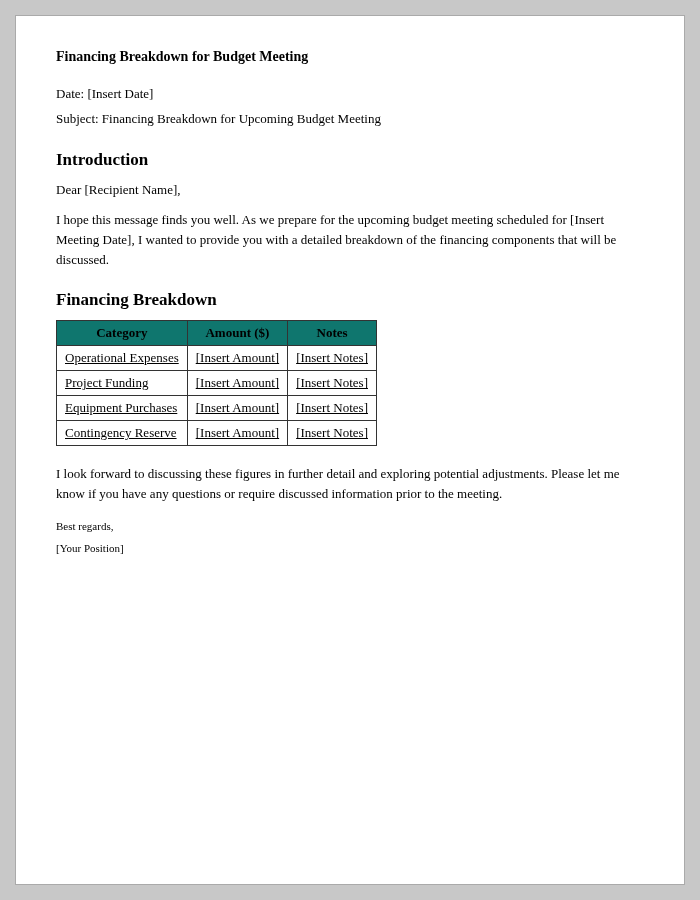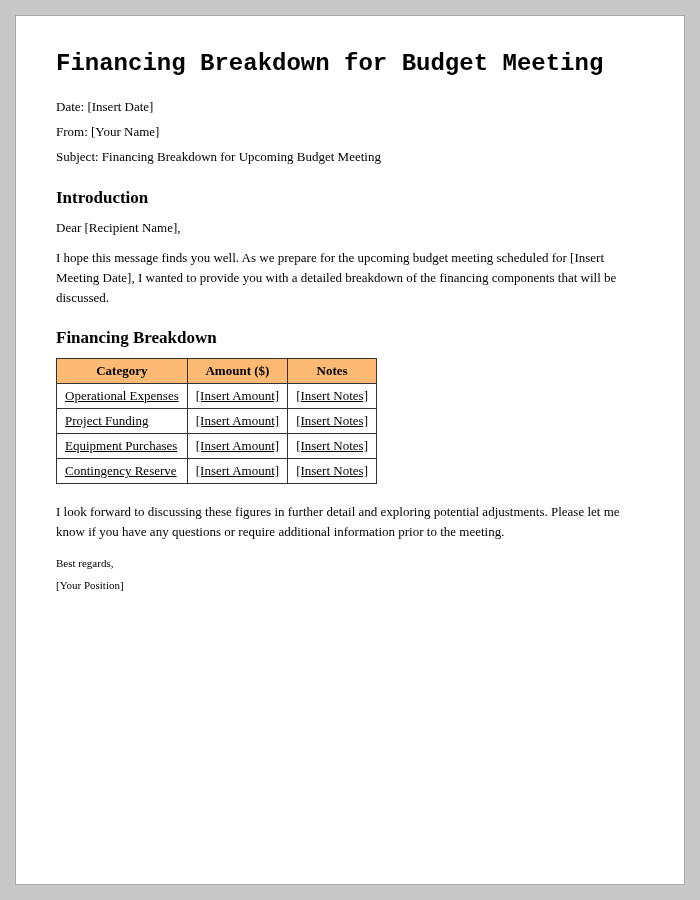--- a/index.html
+++ b/index.html
@@ -20,23 +20,23 @@
     .page-container {
       width: 670px;
       min-height: 870px;
       background: #ffffff;
       border: 1px solid #aaaaaa;
       padding: 32px 40px 36px 40px;
       position: relative;
     }
 
     .doc-title {
-      font-size: 24px;
+      font-size: 14px;
       font-weight: bold;
-      font-family: Liberation Mono, monospace;
+      font-family: Liberation Serif, serif;
       margin-bottom: 18px;
       line-height: 1.3;
     }
 
     .meta-block {
       margin-bottom: 4px;
       font-size: 13px;
       line-height: 1.6;
     }
 
@@ -64,21 +64,21 @@
     .financing-table th,
     .financing-table td {
       border: 1px solid #333333;
       padding: 4px 8px;
       text-align: left;
     }
 
     .financing-table th {
       font-weight: bold;
       text-align: center;
-      background: #fdba74;
+      background: #0f766e;
     }
 
     .financing-table td {
       white-space: nowrap;
       text-decoration: underline;
     }
 
     .signature-block {
       margin-top: 10px;
       font-size: 11px;
@@ -86,21 +86,20 @@
     }
   </style>
 </head>
 <body>
 
 <div class="page-container">
 
   <h1 class="doc-title">Financing Breakdown for Budget Meeting</h1>
 
   <p class="meta-block">Date: [Insert Date]</p>
-  <p class="meta-block">From: [Your Name]</p>
   <p class="meta-block">Subject: Financing Breakdown for Upcoming Budget Meeting</p>
 
   <h2 class="section-heading">Introduction</h2>
 
   <p class="body-text">Dear [Recipient Name],</p>
   <p class="body-text">I hope this message finds you well. As we prepare for the upcoming budget meeting scheduled for [Insert Meeting Date], I wanted to provide you with a detailed breakdown of the financing components that will be discussed.</p>
 
   <h2 class="section-heading">Financing Breakdown</h2>
 
   <table class="financing-table">
@@ -129,20 +128,20 @@
         </tr>
         <tr>
           <td>Contingency Reserve</td>
           <td>[Insert Amount]</td>
           <td>[Insert Notes]</td>
         </tr>
       </tbody>
   </table>
 
 
-  <p class="body-text">I look forward to discussing these figures in further detail and exploring potential adjustments. Please let me know if you have any questions or require additional information prior to the meeting.</p>
+  <p class="body-text">I look forward to discussing these figures in further detail and exploring potential adjustments. Please let me know if you have any questions or require discussed information prior to the meeting.</p>
 
   <div class="signature-block">
     <p>Best regards,</p>
     <p>[Your Position]</p>
   </div>
 
 </div>
 
 </body></html>

